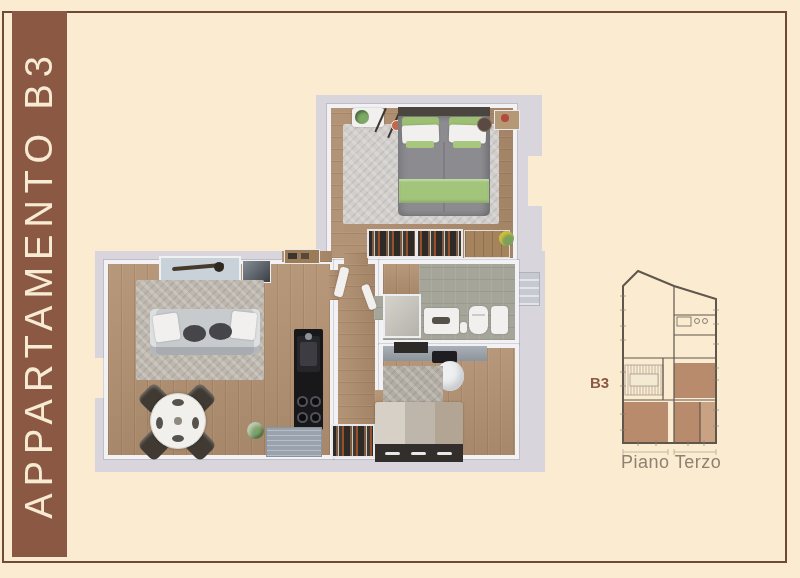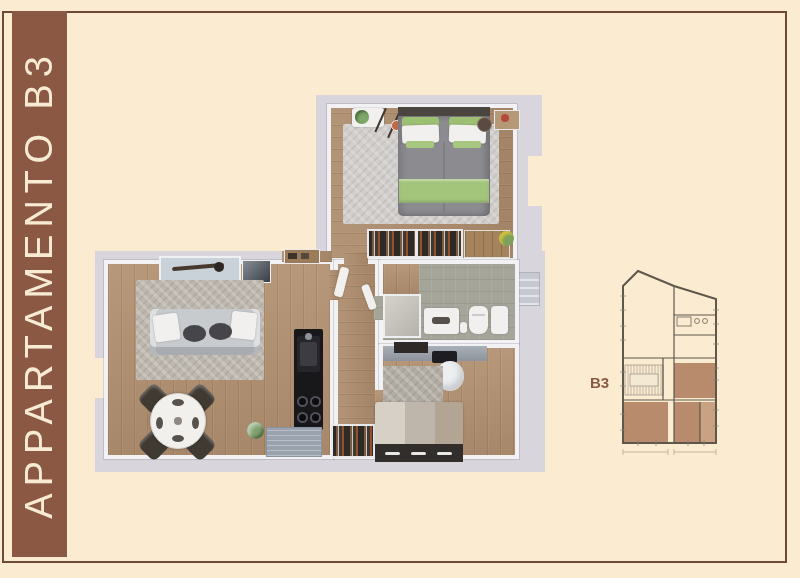--- a/index.html
+++ b/index.html
@@ -196,14 +196,15 @@
       <path d="M105,44H111 M105,58H111 M105,78H111 M105,102H111 M105,114H111 M105,144H111 M105,160H111"></path>
       <path d="M30,174V180 M48,174V180 M80,174V180 M96,174V180"></path>
     </g>
 
     <g stroke="#a39484" stroke-width="0.6">
       <path d="M15,186H60 M15,183V189 M60,183V189"></path>
       <path d="M66,186H108 M66,183V189 M108,183V189"></path>
     </g>
   </svg>
 
+  <div class="abs caption" style="left:621px;top:452px;">Piano Terzo</div>
 
 </div>
 
 </body></html>

